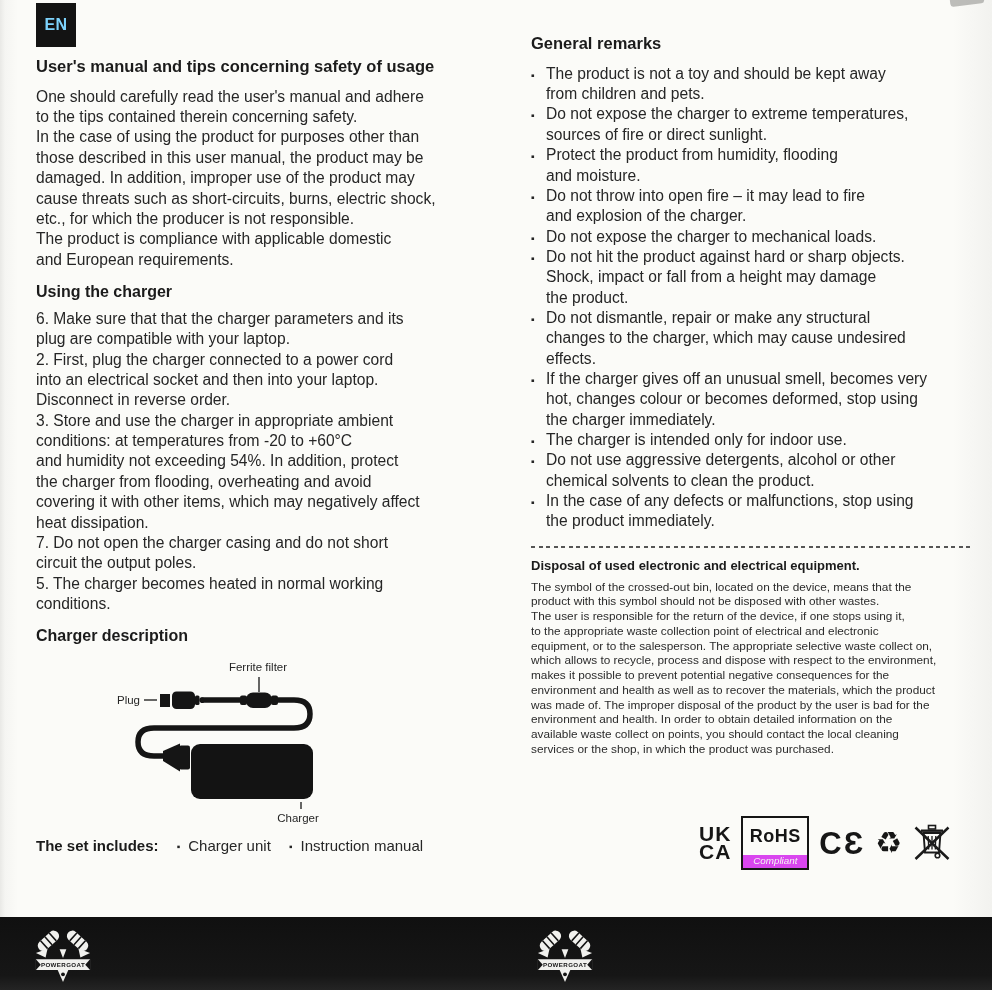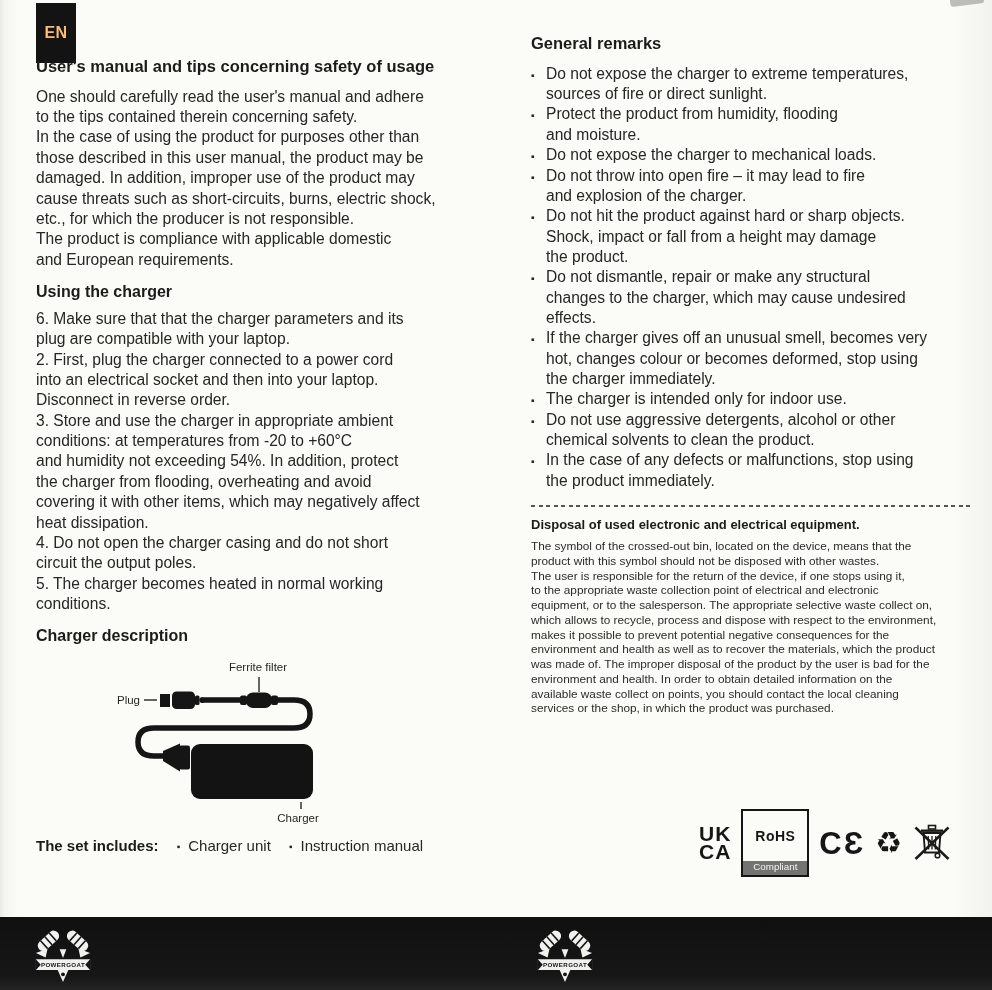--- a/index.html
+++ b/index.html
@@ -3,22 +3,22 @@
 <meta charset="utf-8">
 <style>
   html,body{margin:0;padding:0;}
   body{font-family:"Liberation Sans",sans-serif;background:#d8d8d6;}
   .page{position:relative;width:992px;height:990px;margin:0 auto;overflow:hidden;
         background:linear-gradient(90deg,#e9e9e6 0,#f5f5f2 5px,#fbfbf8 18px,#fbfbf8 96%,#f2f2ef 100%);
         color:#262626;}
   .smudge{position:absolute;right:8px;top:-4px;width:34px;height:9px;background:#8a8a86;
           opacity:.55;transform:rotate(-7deg);border-radius:3px;}
   
-  .en-badge{position:absolute;left:36px;top:3px;width:40px;height:60px;background:#131313;
-            color:#fdba74;font-weight:bold;font-size:16px;display:flex;align-items:center;
+  .en-badge{position:absolute;left:36px;top:3px;width:40px;height:44px;background:#131313;
+            color:#7dd3fc;font-weight:bold;font-size:16px;display:flex;align-items:center;
             justify-content:center;letter-spacing:.5px;}
   
   .col-left{position:absolute;left:36px;top:57px;width:466px;}
   .col-right{position:absolute;left:531px;top:34px;width:442px;}
   h2.sec{font-size:16.5px;font-weight:bold;color:#1b1b1b;margin:0 0 10px 0;line-height:1.2;}
   h3.sec{font-size:16px;font-weight:bold;color:#1b1b1b;margin:12px 0 8px 0;line-height:1.2;}
   .body-text{font-size:15.6px;line-height:20.35px;white-space:pre-line;margin:0;}
   .numbered{font-size:15.6px;line-height:20.35px;white-space:pre-line;margin:0;}
   
   ul.bullets{list-style:none;margin:4px 0 0 0;padding:0;}
@@ -33,22 +33,22 @@
   .diagram{display:block;margin:8px 0 0 0;}
   .diagram text{font-family:"Liberation Sans",sans-serif;font-size:11.5px;fill:#262626;}
   .set-line{margin-top:4px;font-size:15px;}
   .set-label{font-weight:bold;color:#1b1b1b;}
   .set-item{margin-left:14px;}
   .set-item::before{content:"▪";font-size:10px;margin-right:8px;vertical-align:1px;}
   
   .certs{position:absolute;left:699px;top:819px;height:48px;display:flex;align-items:center;gap:10px;}
   .ukca{font-weight:bold;font-size:21px;line-height:.88;letter-spacing:1px;color:#161616;text-align:center;}
   .rohs{border:2.5px solid #151515;width:64px;text-align:center;background:#fbfbf8;}
-  .rohs-title{font-weight:bold;font-size:14px;letter-spacing:.5px;color:#151515;padding:17px 2px;line-height:1.15;}
-  .rohs-sub{background:#737373;color:#f5f5f3;font-size:9.8px;padding:0 2px 2px 2px;line-height:1.15;}
+  .rohs-title{font-weight:bold;font-size:18px;letter-spacing:.5px;color:#151515;padding:8px 2px;line-height:1.15;}
+  .rohs-sub{background:#d946ef;color:#f5f5f3;font-size:9.8px;padding:0 2px 2px 2px;line-height:1.15;font-style:italic;}
   .ce{font-weight:bold;font-size:31px;letter-spacing:2px;color:#161616;line-height:1;}
   .recycle{font-size:30px;color:#161616;line-height:1;}
   
   .footer-bar{position:absolute;left:0;bottom:0;width:100%;height:73px;
               background:linear-gradient(180deg,#101010 0,#161616 80%,#242424 100%);}
   .goat{position:absolute;top:6px;}
   .goat-1{left:34px;}
   .goat-2{left:536px;}
   .goat text{font-family:"Liberation Sans",sans-serif;}
 </style>
@@ -80,21 +80,21 @@
 plug are compatible with your laptop.</div>
       <div class="numbered">2. First, plug the charger connected to a power cord
 into an electrical socket and then into your laptop.
 Disconnect in reverse order.</div>
       <div class="numbered">3. Store and use the charger in appropriate ambient
 conditions: at temperatures from -20 to +60°C
 and humidity not exceeding 54%. In addition, protect
 the charger from flooding, overheating and avoid
 covering it with other items, which may negatively affect
 heat dissipation.</div>
-      <div class="numbered">4. Do not open the charger casing and do not short
+      <div class="numbered">7. Do not open the charger casing and do not short
 circuit the output poles.</div>
       <div class="numbered">5. The charger becomes heated in normal working
 conditions.</div>
     </div>
 
     <h3 class="sec">Charger description</h3>
 
     <svg class="diagram" width="452" height="180" viewBox="0 0 452 180">
 
       <text x="222" y="18" text-anchor="middle">Ferrite filter</text>
@@ -132,27 +132,29 @@
     <div class="set-line">
       <span class="set-label">The set includes:</span>
       <span class="set-item">Charger unit</span>
       <span class="set-item">Instruction manual</span>
     </div>
   </div>
 
   <div class="col-right">
     <h2 class="sec">General remarks</h2>
     <ul class="bullets">
+      <li>The product is not a toy and should be kept away
+from children and pets.</li>
       <li>Do not expose the charger to extreme temperatures,
 sources of fire or direct sunlight.</li>
       <li>Protect the product from humidity, flooding
 and moisture.</li>
-      <li>Do not expose the charger to mechanical loads.</li>
       <li>Do not throw into open fire – it may lead to fire
 and explosion of the charger.</li>
+      <li>Do not expose the charger to mechanical loads.</li>
       <li>Do not hit the product against hard or sharp objects.
 Shock, impact or fall from a height may damage
 the product.</li>
       <li>Do not dismantle, repair or make any structural
 changes to the charger, which may cause undesired
 effects.</li>
       <li>If the charger gives off an unusual smell, becomes very
 hot, changes colour or becomes deformed, stop using
 the charger immediately.</li>
       <li>The charger is intended only for indoor use.</li>

